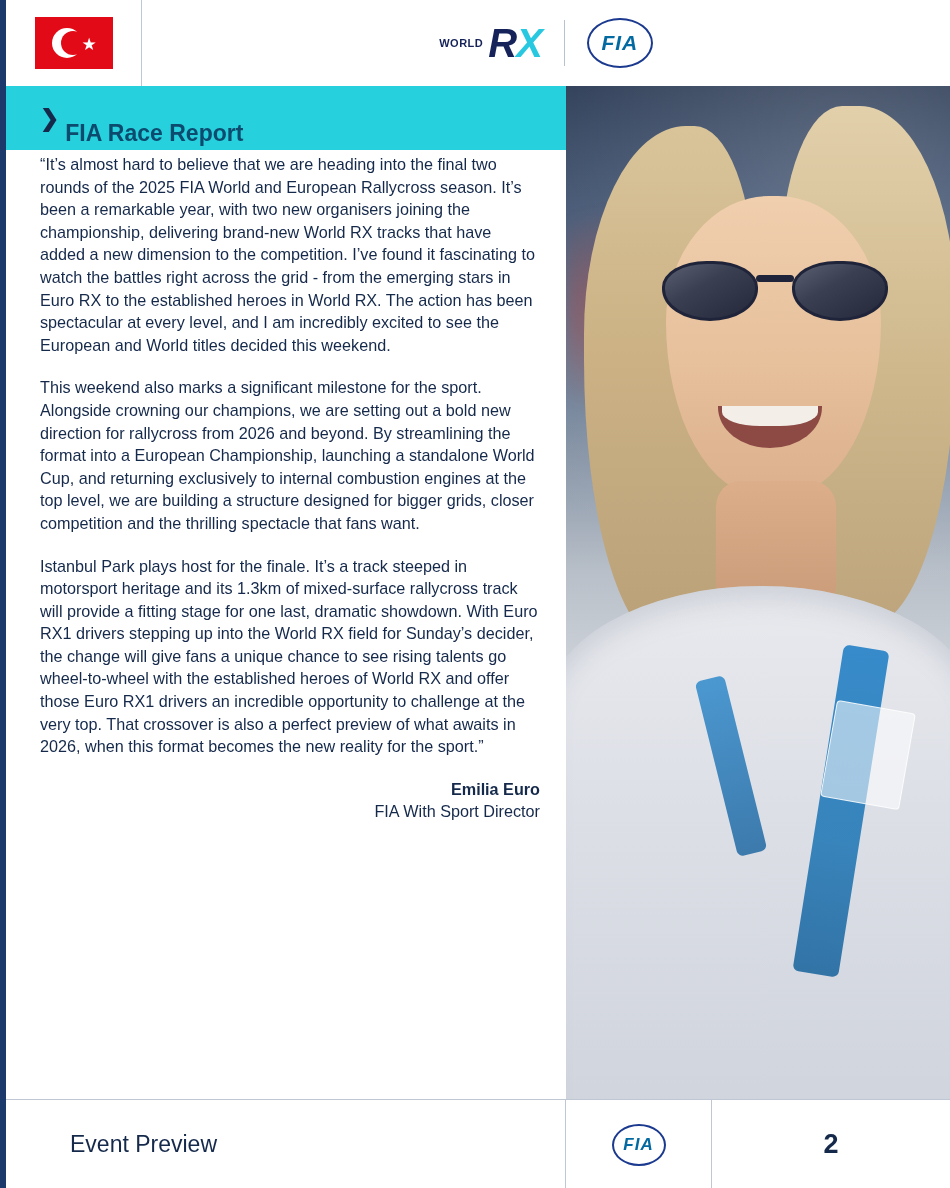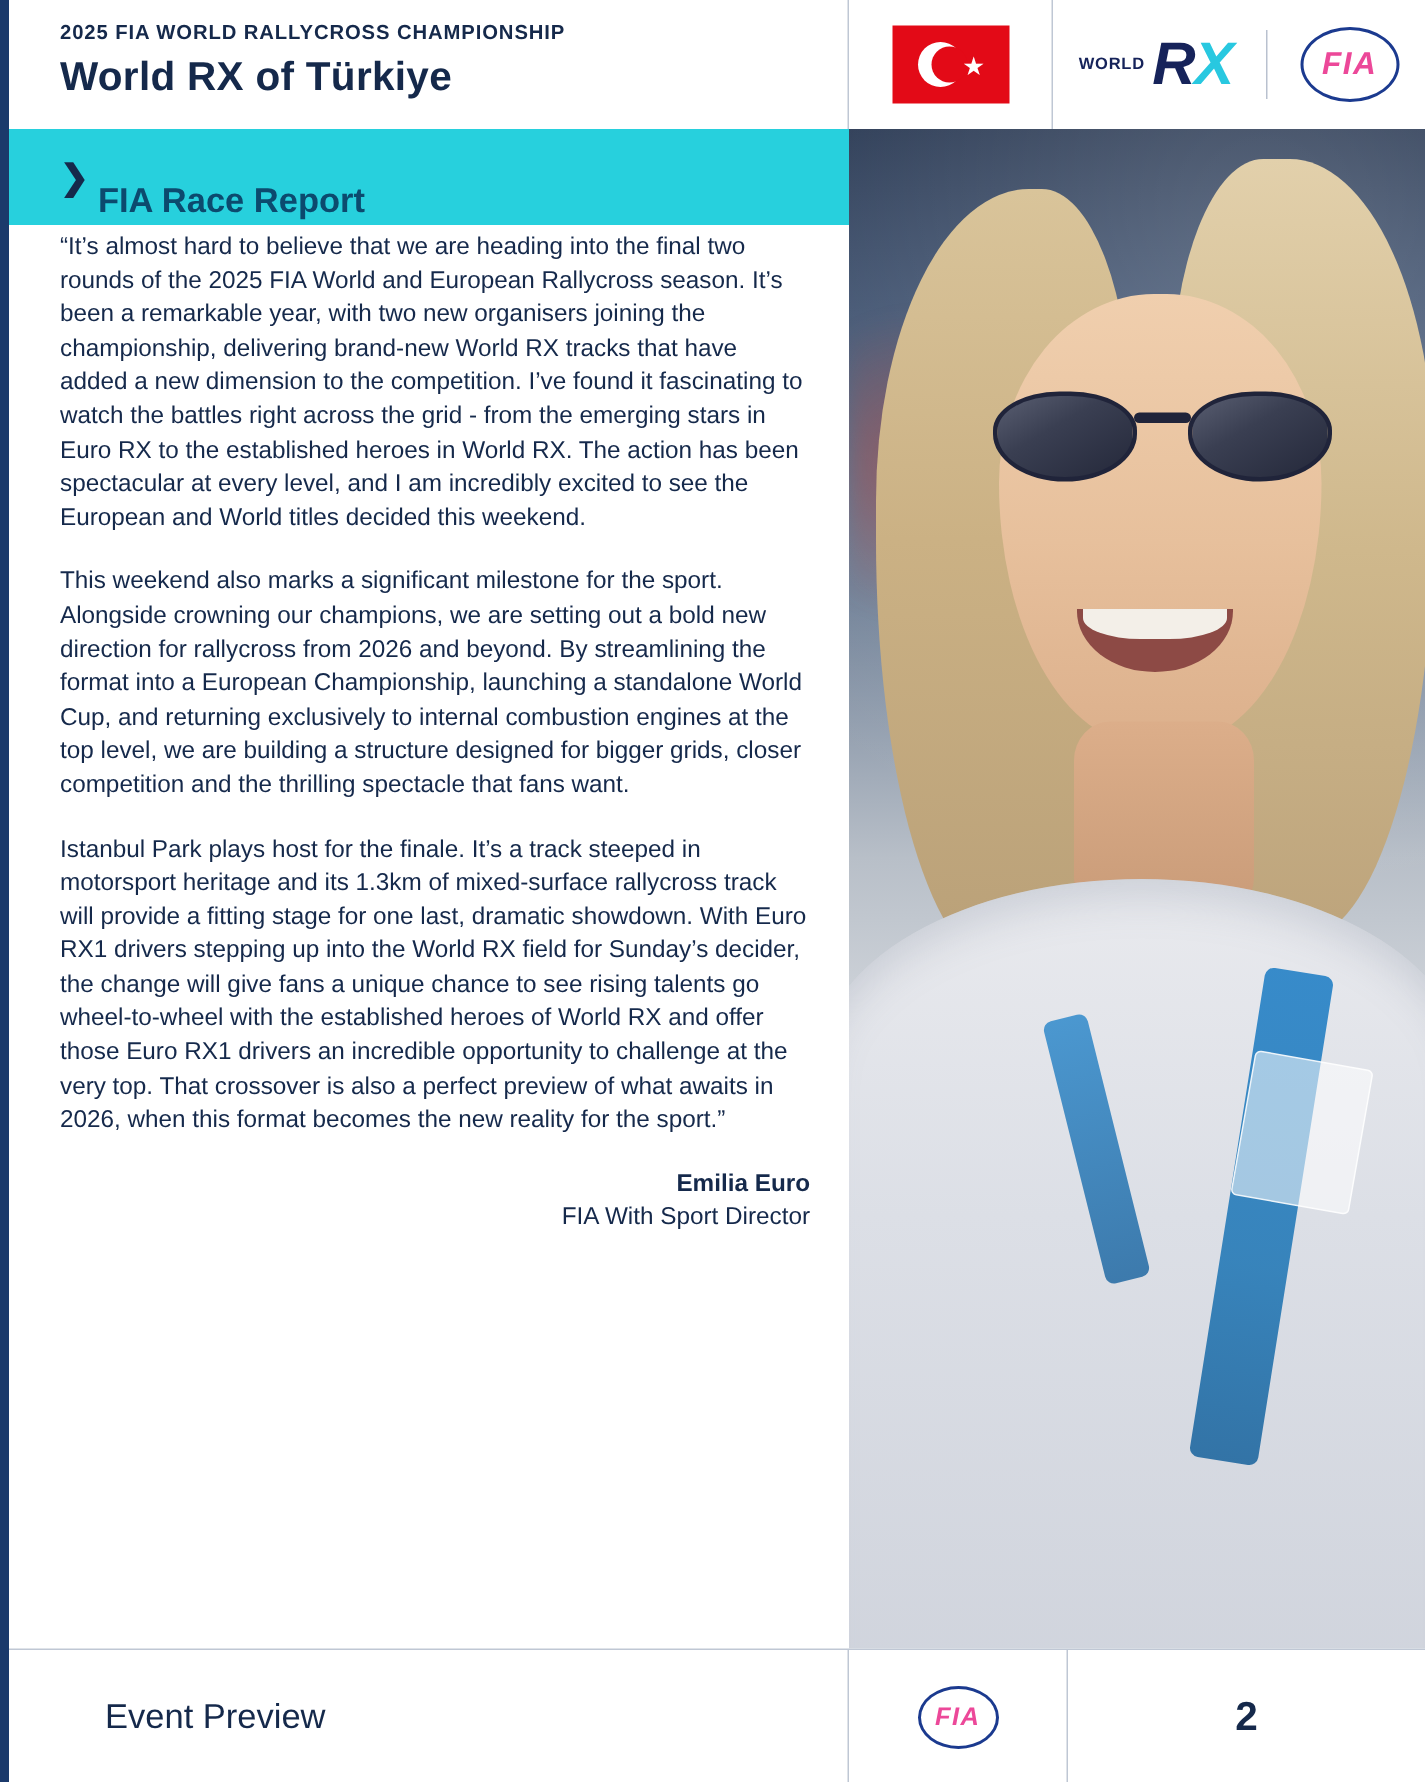--- a/index.html
+++ b/index.html
@@ -129,21 +129,21 @@
     background: #b9c1cf;
   }
   .fia-badge {
     width: 62px;
     height: 46px;
     border: 2.5px solid #1b3a8f;
     border-radius: 50%;
     display: flex;
     align-items: center;
     justify-content: center;
-    color: #ec4899;
+    color: #0369a1;
     font-weight: bold;
     font-style: italic;
     font-size: 21px;
     letter-spacing: 1px;
     background: #fff;
   }
   .fia-badge.small {
     width: 50px;
     height: 38px;
     font-size: 17px;
@@ -392,24 +392,20 @@
     font-weight: bold;
     color: #15294b;
   }
 </style>
 </head>
 <body>
 
 <div class="page">
 
   <div class="header">
-    <div class="header-titles">
-      <div class="kicker">2025 FIA WORLD RALLYCROSS CHAMPIONSHIP</div>
-      <div class="event-title">World RX of Türkiye</div>
-    </div>
     <div class="header-flag">
       <div class="flag">
         <div class="moon"></div>
         <div class="moon-cut"></div>
         <div class="star">★</div>
       </div>
     </div>
     <div class="header-logos">
       <div class="worldrx-logo">
         <div class="stack">WORLD</div>

